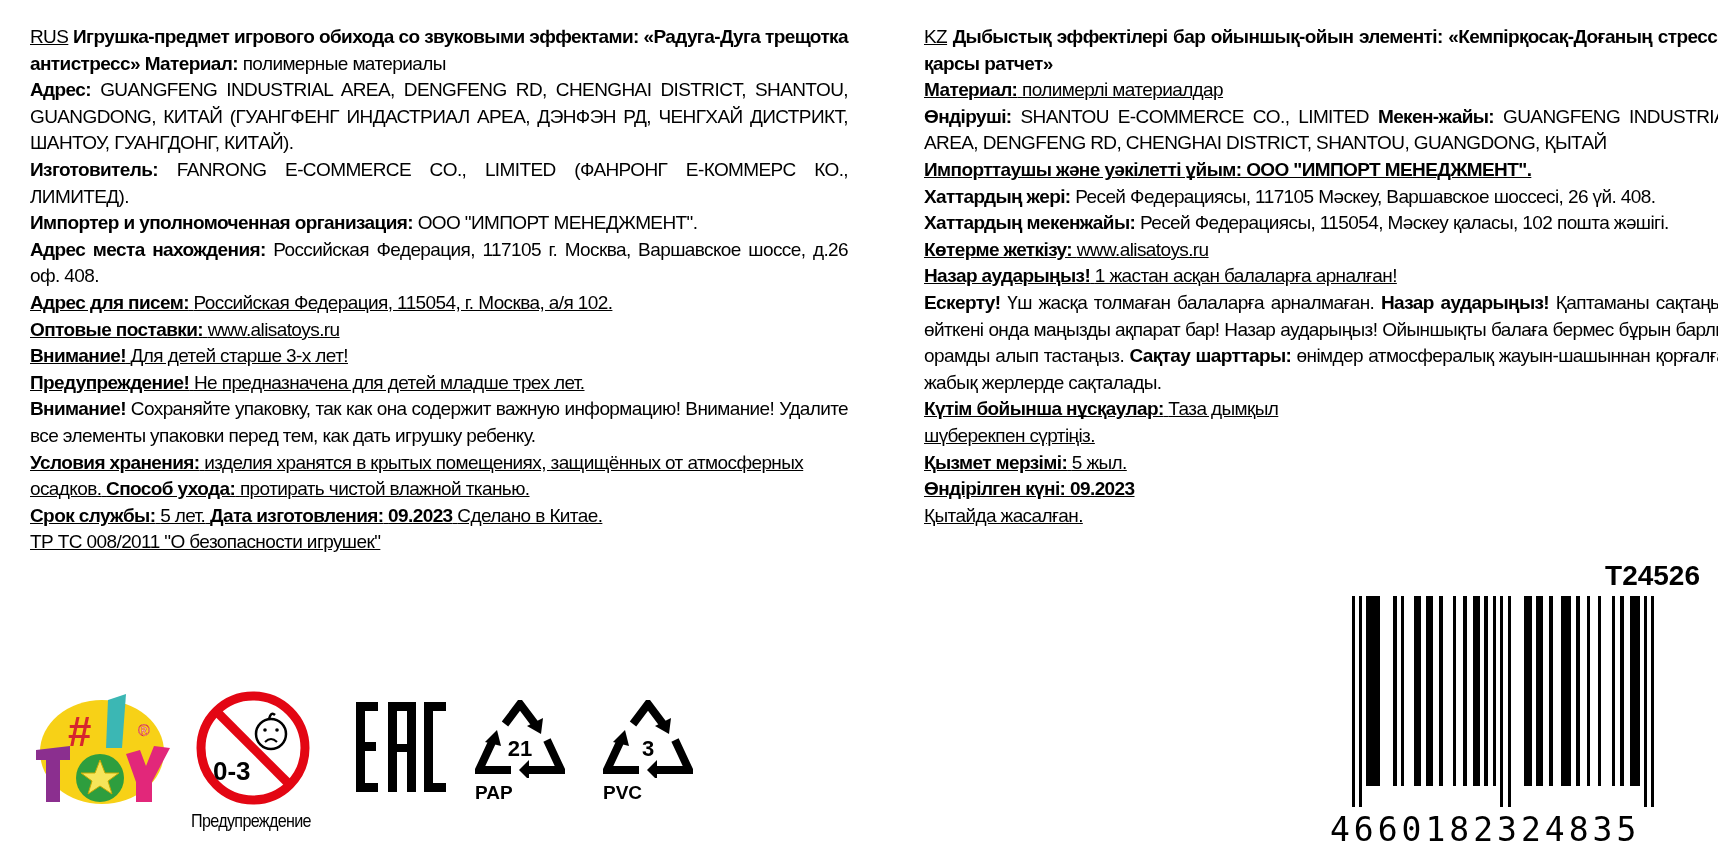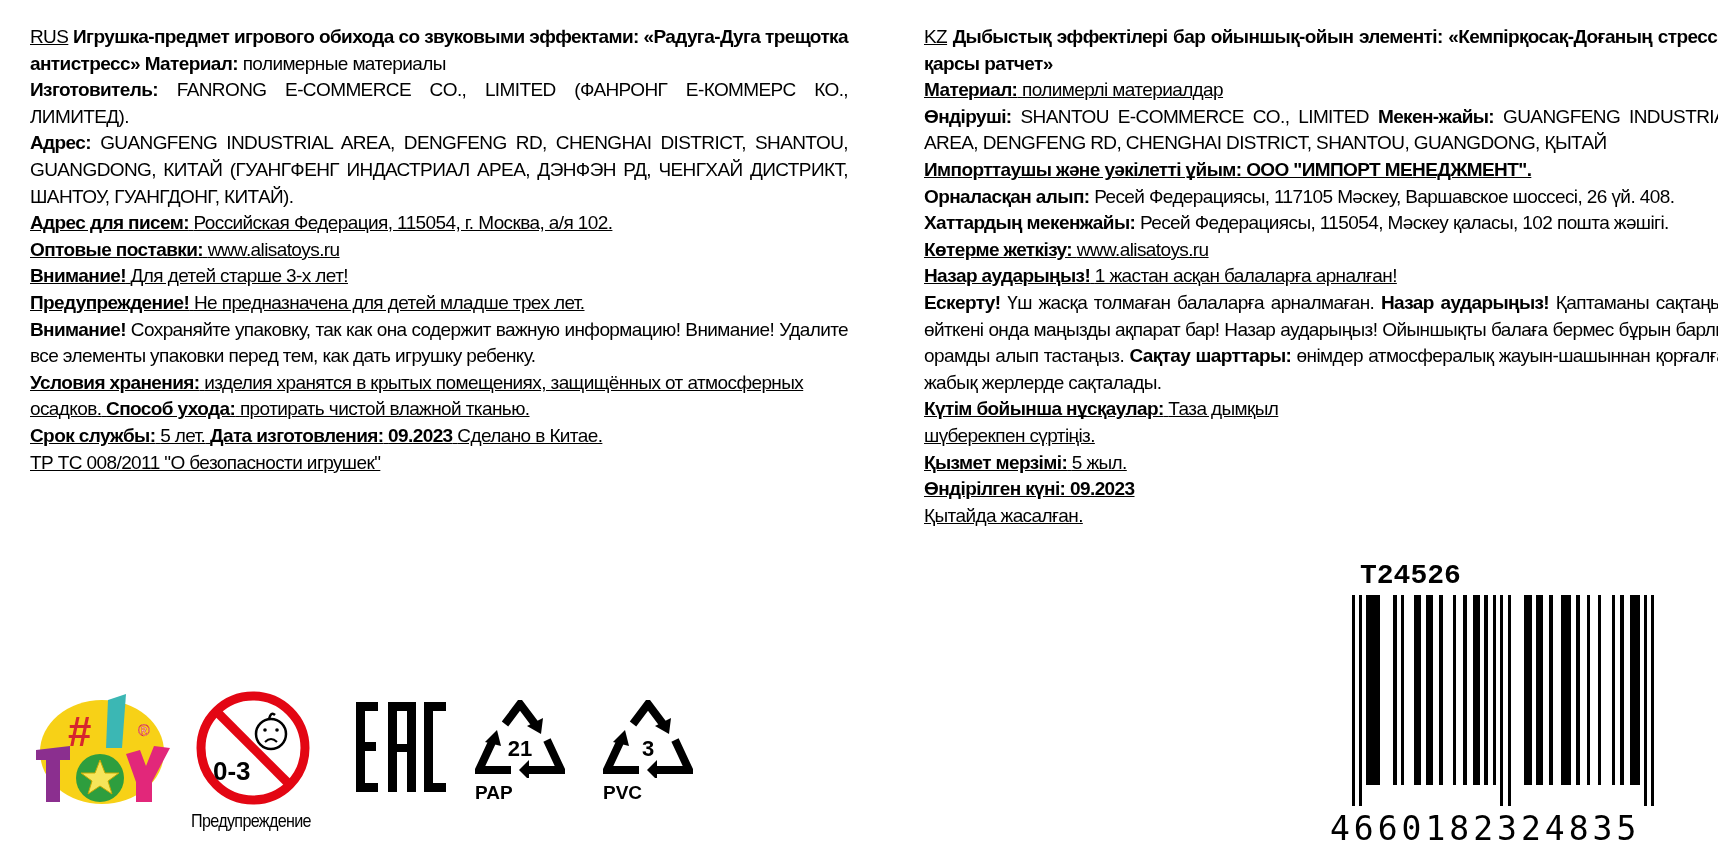--- a/index.html
+++ b/index.html
@@ -12,52 +12,54 @@
   }
   .col.rus { left: 30px; width: 818px; letter-spacing: -0.6px; }
   .col.kz  { left: 924px; width: 812px; letter-spacing: -0.6px; }
   .col p { margin: 0; }
   .col b { font-weight: bold; }
   .tag { text-decoration: underline; font-weight: normal; }
   .narrow { width: 440px; }
   .plain { text-align: left; text-decoration: underline; }
 
   .barcode-wrap { position: absolute; left: 1330px; top: 560px; width: 370px; }
-  .art-code { font-family: Liberation Mono, monospace; font-weight: bold; font-size: 28px; text-align: left; margin-left: 30px; }
+  .art-code { font-family: Liberation Sans, sans-serif; font-weight: bold; font-size: 28px; text-align: right; margin-left: 30px; }
   .barcode-svg { display: block; }
   .ean { position: absolute; left: 0; top: 218px; font-family: "DejaVu Sans Mono", monospace; font-size: 33px; letter-spacing: 4px; background: transparent; }
 
   .icons { position: absolute; left: 30px; top: 680px; width: 720px; height: 170px; }
   .icon { position: absolute; }
   .warn-label { position: absolute; left: 161px; top: 130px; font-family: "Liberation Sans", sans-serif; font-size: 19px; letter-spacing: -0.8px; transform: scaleX(0.85); transform-origin: left; }
   .rec-label { font-family: "Liberation Sans", sans-serif; font-weight: bold; font-size: 19px; text-align: left; }
 </style>
 </head>
 <body>
 
 <div class="col rus">
   <p><span class="tag">RUS</span> <b>Игрушка-предмет игрового обихода со звуковыми эффектами: «Радуга-Дуга трещотка антистресс»</b> <b>Материал:</b> <span>полимерные материалы</span></p>
+  <p><b>Адрес:</b> <span>GUANGFENG INDUSTRIAL AREA, DENGFENG RD, CHENGHAI DISTRICT, SHANTOU, GUANGDONG, КИТАЙ (ГУАНГФЕНГ ИНДАСТРИАЛ АРЕА, ДЭНФЭН РД, ЧЕНГХАЙ ДИСТРИКТ, ШАНТОУ, ГУАНГДОНГ, КИТАЙ).</span></p>
   <p><b>Изготовитель:</b> <span>FANRONG E-COMMERCE CO., LIMITED (ФАНРОНГ Е-КОММЕРС КО., ЛИМИТЕД).</span></p>
-  <p><b>Адрес:</b> <span>GUANGFENG INDUSTRIAL AREA, DENGFENG RD, CHENGHAI DISTRICT, SHANTOU, GUANGDONG, КИТАЙ (ГУАНГФЕНГ ИНДАСТРИАЛ АРЕА, ДЭНФЭН РД, ЧЕНГХАЙ ДИСТРИКТ, ШАНТОУ, ГУАНГДОНГ, КИТАЙ).</span></p>
+  <p><b>Импортер и уполномоченная организация:</b> <span>ООО "ИМПОРТ МЕНЕДЖМЕНТ".</span></p>
+  <p><b>Адрес места нахождения:</b> <span>Российская Федерация, 117105 г. Москва, Варшавское шоссе, д.26 оф. 408.</span></p>
   <p class="plain"><b>Адрес для писем:</b> <span>Российская Федерация, 115054, г. Москва, а/я 102.</span></p>
   <p class="plain"><b>Оптовые поставки:</b> <span>www.alisatoys.ru</span></p>
   <p class="plain"><b>Внимание!</b> <span>Для детей старше 3-х лет!</span></p>
   <p class="plain"><b>Предупреждение!</b> <span>Не предназначена для детей младше трех лет.</span></p>
   <p><b>Внимание!</b> <span>Сохраняйте упаковку, так как она содержит важную информацию! Внимание! Удалите все элементы упаковки перед тем, как дать игрушку ребенку.</span></p>
   <p class="plain"><b>Условия хранения:</b> <span>изделия хранятся в крытых помещениях, защищённых от атмосферных осадков.</span> <b>Способ ухода:</b> <span>протирать чистой влажной тканью.</span></p>
   <p class="plain"><b>Срок службы:</b> <span>5 лет.</span> <b>Дата изготовления:</b> <b>09.2023</b> <span>Сделано в Китае.</span></p>
   <p class="plain">ТР ТС 008/2011 "О безопасности игрушек"</p>
 </div>
 
 <div class="col kz">
   <p><span class="tag">KZ</span> <b>Дыбыстық эффектілері бар ойыншық-ойын элементі: «Кемпірқосақ-Доғаның стресске қарсы ратчет»</b></p>
   <p class="plain"><b>Материал:</b> <span>полимерлі материалдар</span></p>
   <p><b>Өндіруші:</b> <span>SHANTOU E-COMMERCE CO., LIMITED</span> <b>Мекен-жайы:</b> <span>GUANGFENG INDUSTRIAL AREA, DENGFENG RD, CHENGHAI DISTRICT, SHANTOU, GUANGDONG, ҚЫТАЙ</span></p>
   <p class="plain"><b>Импорттаушы және уәкілетті ұйым: ООО "ИМПОРТ МЕНЕДЖМЕНТ".</b></p>
-  <p><b>Орналасқан алып:</b> <span>Ресей Федерациясы, 117105 Мәскеу, Варшавское шоссесі, 26 үй. 408.</span></p>
+  <p><b>Хаттардың жері:</b> <span>Ресей Федерациясы, 117105 Мәскеу, Варшавское шоссесі, 26 үй. 408.</span></p>
   <p><b>Хаттардың мекенжайы:</b> <span>Ресей Федерациясы, 115054, Мәскеу қаласы, 102 пошта жәшігі.</span></p>
   <p class="plain"><b>Көтерме жеткізу:</b> <span>www.alisatoys.ru</span></p>
   <p class="plain"><b>Назар аударыңыз!</b> <span>1 жастан асқан балаларға арналған!</span></p>
   <p><b>Ескерту!</b> <span>Үш жасқа толмаған балаларға арналмаған.</span> <b>Назар аударыңыз!</b> <span>Қаптаманы сақтаңыз, өйткені онда маңызды ақпарат бар! Назар аударыңыз! Ойыншықты балаға бермес бұрын барлық орамды алып тастаңыз.</span> <b>Сақтау шарттары:</b> <span>өнімдер атмосфералық жауын-шашыннан қорғалған жабық жерлерде сақталады.</span></p>
   <p class="narrow plain"><b>Күтім бойынша нұсқаулар:</b> <span>Таза дымқыл шүберекпен сүртіңіз.</span></p>
   <p class="plain"><b>Қызмет мерзімі:</b> <span>5 жыл.</span></p>
   <p class="plain"><b>Өндірілген күні: 09.2023</b></p>
   <p class="plain">Қытайда жасалған.</p>
 </div>
 

